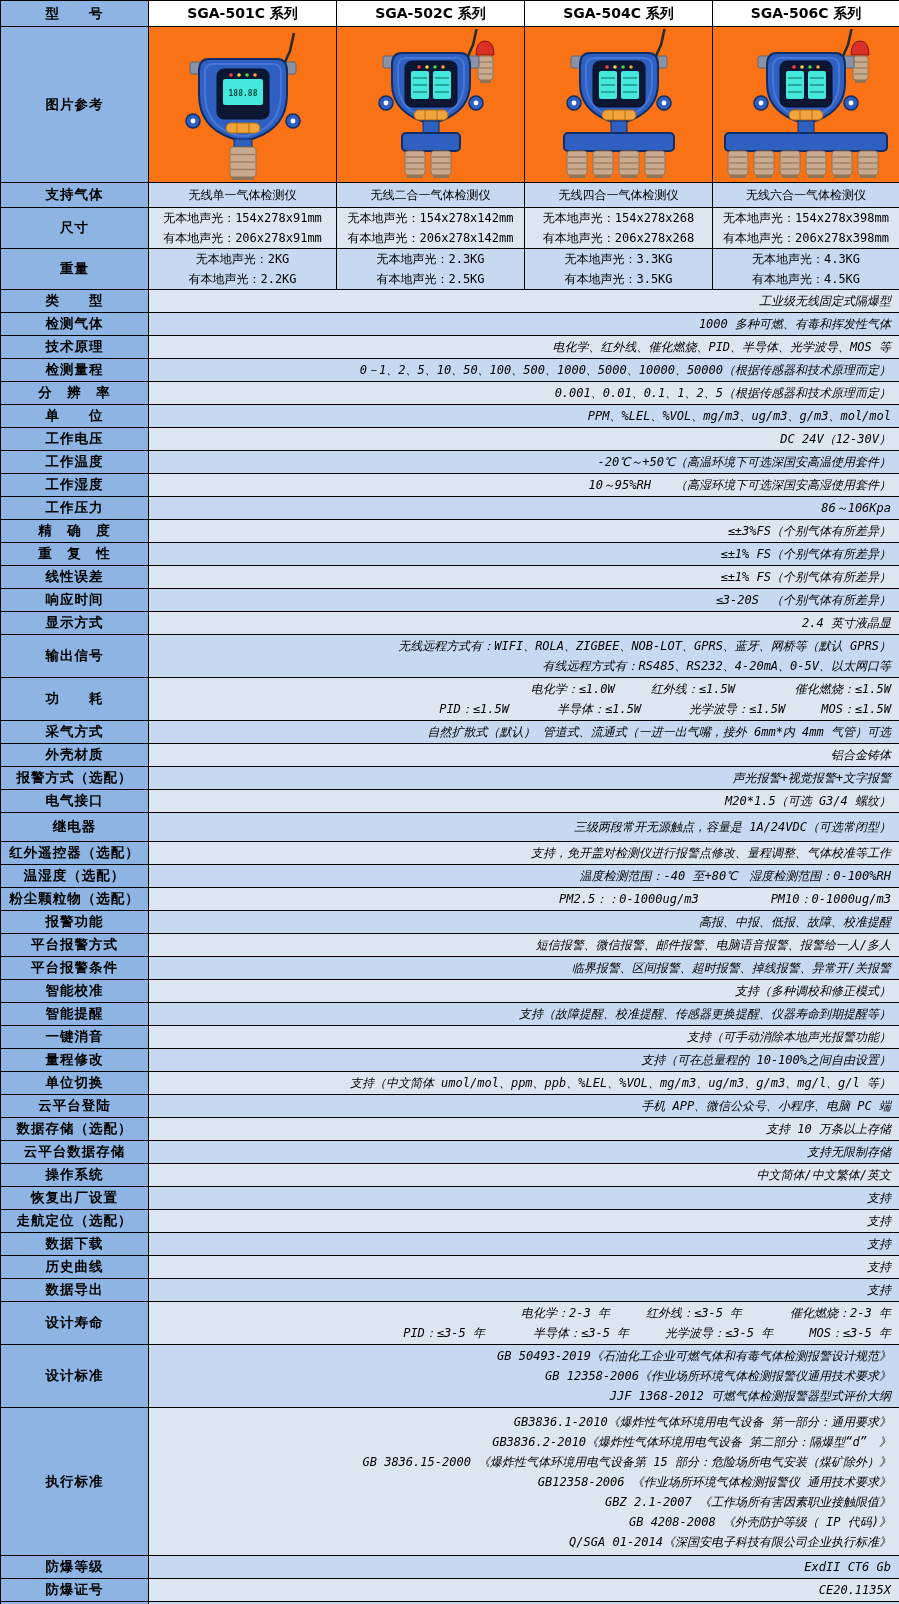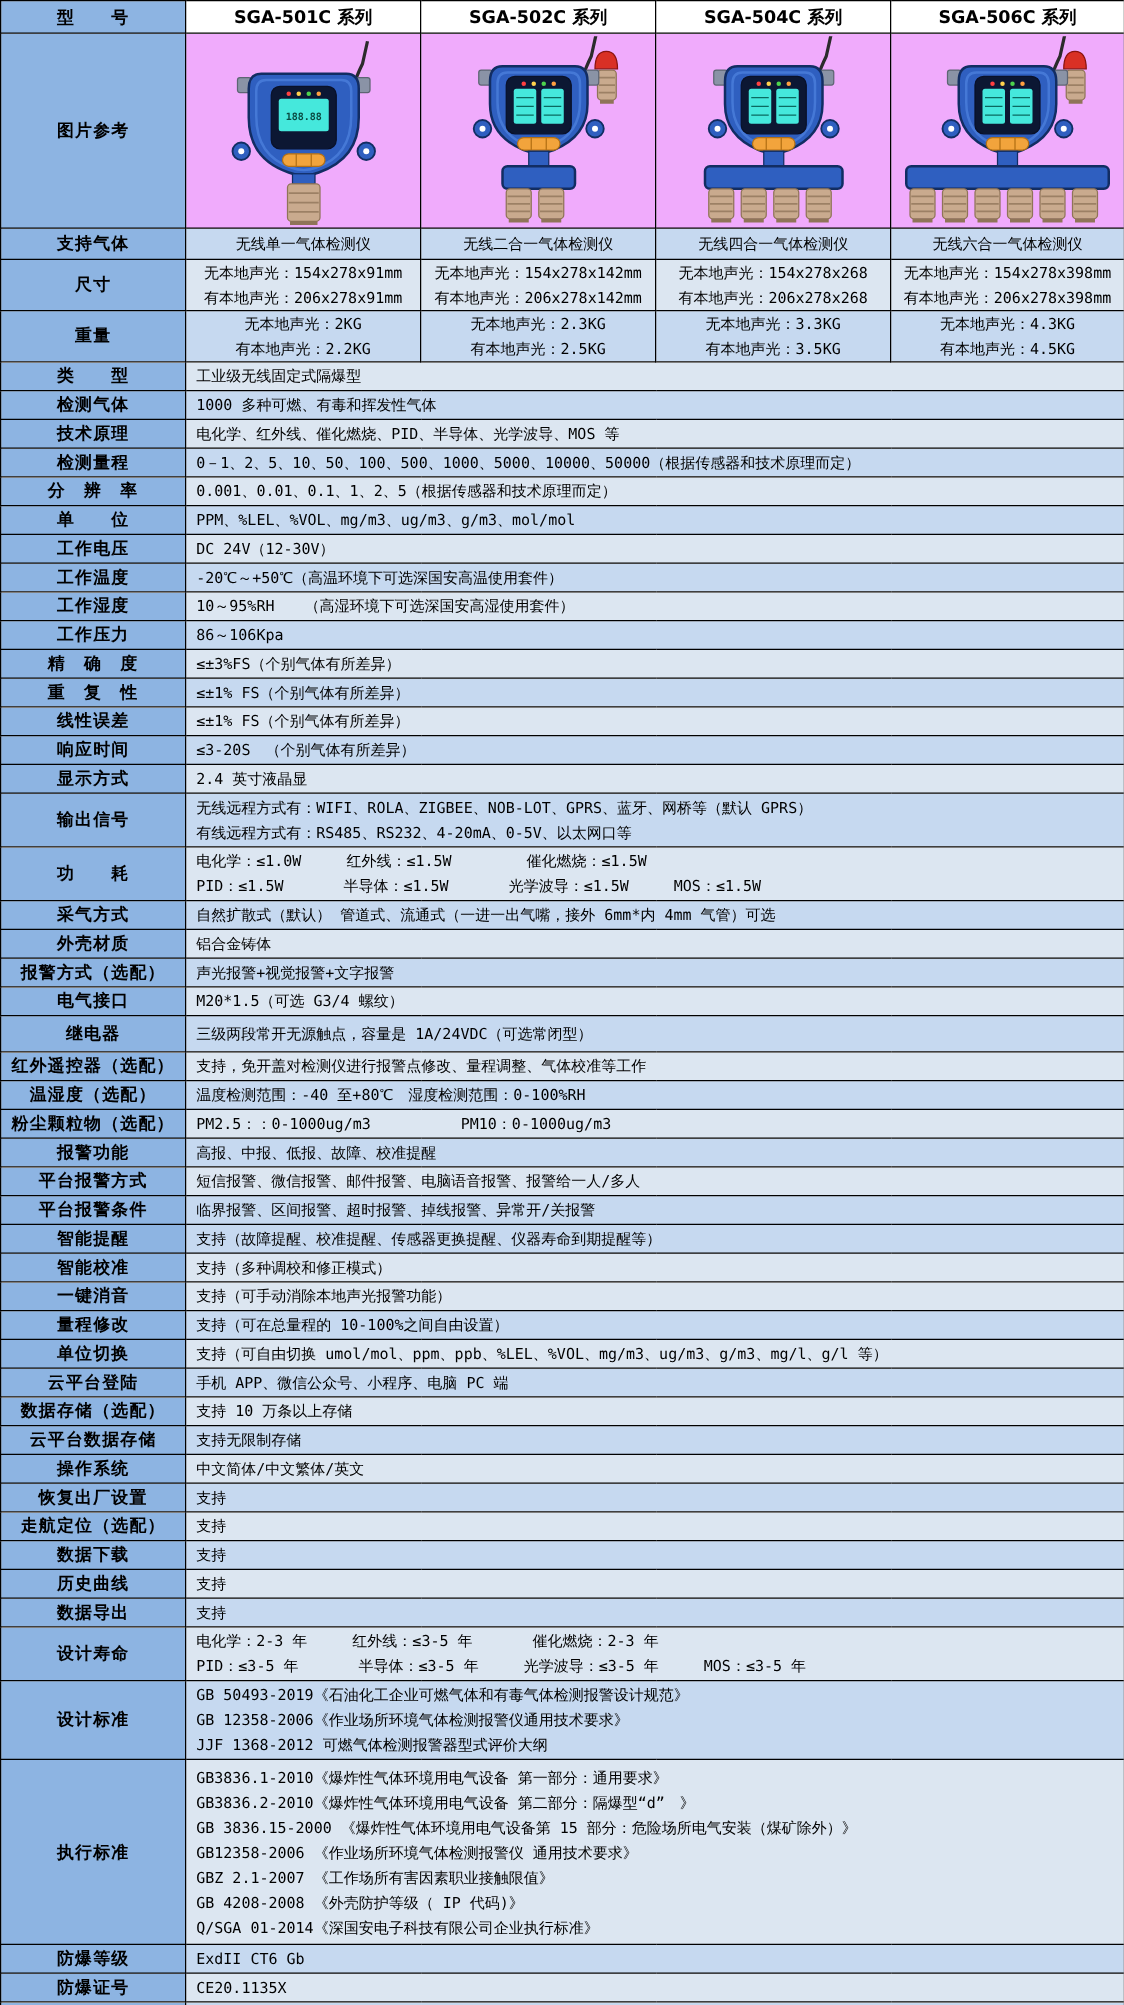--- a/index.html
+++ b/index.html
@@ -1,27 +1,27 @@
 <!DOCTYPE html>
 <html><head>
 <meta charset="utf-8">
 <style>
   html,body{margin:0;padding:0;background:#fff;}
   body{width:899px;font-family:"DejaVu Sans","Liberation Sans",sans-serif;}
   table{border-collapse:collapse;width:899px;table-layout:fixed;background:#fff;}
   td{border:1px solid #000;overflow:hidden;vertical-align:middle;padding:0;}
   .label{background:#8db4e2;font-weight:bold;text-align:center;font-size:13.5px;color:#000;letter-spacing:1px;}
   .model{background:#ffffff;font-weight:bold;text-align:center;font-size:14px;color:#000;}
-  .val{font-family:"DejaVu Sans Mono","Liberation Mono",monospace;font-size:12px;color:#000;text-align:left;padding:1px 8px;}
+  .val{font-family:"DejaVu Sans Mono","Liberation Mono",monospace;font-size:12px;color:#000;text-align:right;padding:1px 8px;font-style:italic;}
   .val div{line-height:20px;white-space:pre;}
   .pm{font-family:"DejaVu Sans Mono","Liberation Mono",monospace;font-size:12px;text-align:center;}
   .pm div{line-height:20px;white-space:pre;}
   .bandA{background:#c6d9f0;}
   .bandB{background:#dce6f1;}
-  .img-cell{background:#f0abfc;text-align:right;vertical-align:middle;}
+  .img-cell{background:#f97316;text-align:right;vertical-align:middle;}
   .img-cell svg{display:block;margin:0 auto;}
 </style>
 </head>
 <body>
 
 <table>
   <colgroup>
       <col style="width: 148px;">
       <col style="width: 188px;">
       <col style="width: 188px;">
@@ -448,47 +448,47 @@
           <div>短信报警、微信报警、邮件报警、电脑语音报警、报警给一人/多人</div>
         </td>
       </tr>
       <tr style="height: 20px;">
         <td class="label">平台报警条件</td>
         <td class="val bandA" colspan="4">
           <div>临界报警、区间报警、超时报警、掉线报警、异常开/关报警</div>
         </td>
       </tr>
       <tr style="height: 20px;">
+        <td class="label">智能校准</td>
+        <td class="val bandB" colspan="4">
+          <div>支持（多种调校和修正模式）</div>
+        </td>
+      </tr>
+      <tr style="height: 20px;">
         <td class="label">智能提醒</td>
         <td class="val bandA" colspan="4">
           <div>支持（故障提醒、校准提醒、传感器更换提醒、仪器寿命到期提醒等）</div>
         </td>
       </tr>
       <tr style="height: 20px;">
-        <td class="label">智能校准</td>
-        <td class="val bandB" colspan="4">
-          <div>支持（多种调校和修正模式）</div>
-        </td>
-      </tr>
-      <tr style="height: 20px;">
         <td class="label">一键消音</td>
         <td class="val bandB" colspan="4">
           <div>支持（可手动消除本地声光报警功能）</div>
         </td>
       </tr>
       <tr style="height: 20px;">
         <td class="label">量程修改</td>
         <td class="val bandA" colspan="4">
           <div>支持（可在总量程的 10-100%之间自由设置）</div>
         </td>
       </tr>
       <tr style="height: 20px;">
         <td class="label">单位切换</td>
         <td class="val bandB" colspan="4">
-          <div>支持（可自由切换 umol/mol、ppm、ppb、%LEL、%VOL、mg/m3、ug/m3、g/m3、mg/l、g/l 等）</div>
+          <div>支持（中文简体 umol/mol、ppm、ppb、%LEL、%VOL、mg/m3、ug/m3、g/m3、mg/l、g/l 等）</div>
         </td>
       </tr>
       <tr style="height: 20px;">
         <td class="label">云平台登陆</td>
         <td class="val bandA" colspan="4">
           <div>手机 APP、微信公众号、小程序、电脑 PC 端</div>
         </td>
       </tr>
       <tr style="height: 20px;">
         <td class="label">数据存储（选配）</td>

